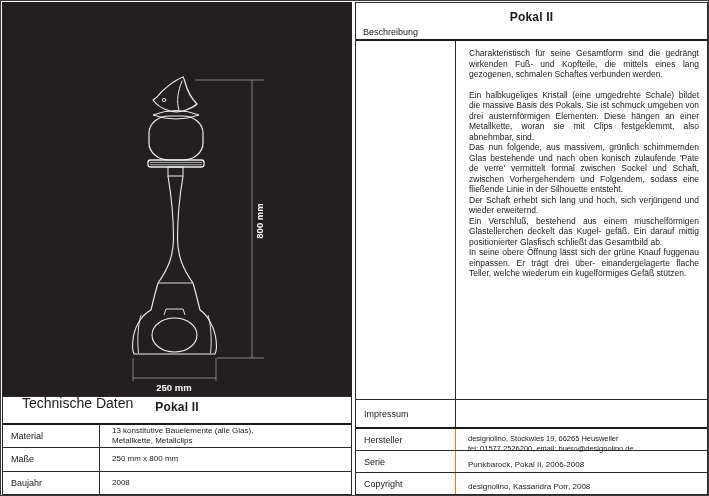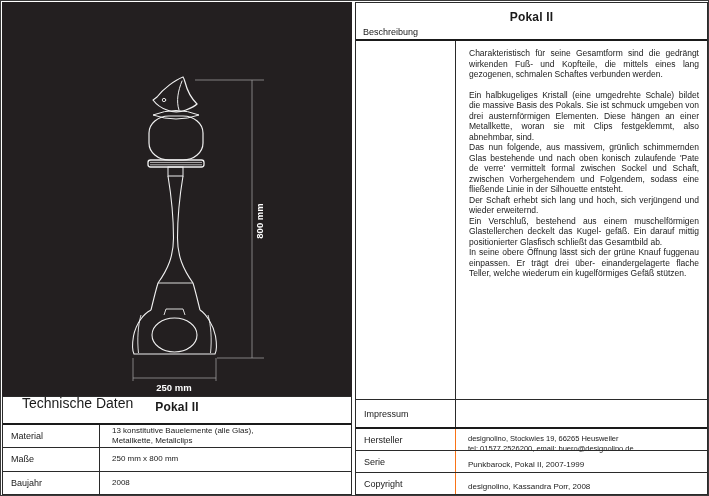--- a/index.html
+++ b/index.html
@@ -145,21 +145,21 @@
       <div class="rimp-label">Impressum</div>
       <div class="rimp-empty"></div>
     </div>
     <div class="rrow">
       <div class="rlabel">Hersteller</div>
       <div class="rvalue small">designolino, Stockwies 19, 66265 Heusweiler
 tel: 01577 2526200, email: buero@designolino.de</div>
     </div>
     <div class="rrow">
       <div class="rlabel">Serie</div>
-      <div class="rvalue">Punkbarock, Pokal II, 2007-1999</div>
+      <div class="rvalue">Punkbarock, Pokal II, 2006-2008</div>
     </div>
     <div class="rrow">
       <div class="rlabel">Copyright</div>
       <div class="rvalue">designolino, Kassandra Porr, 2008</div>
     </div>
   </div>
 
 </div>
 
 </body></html>

